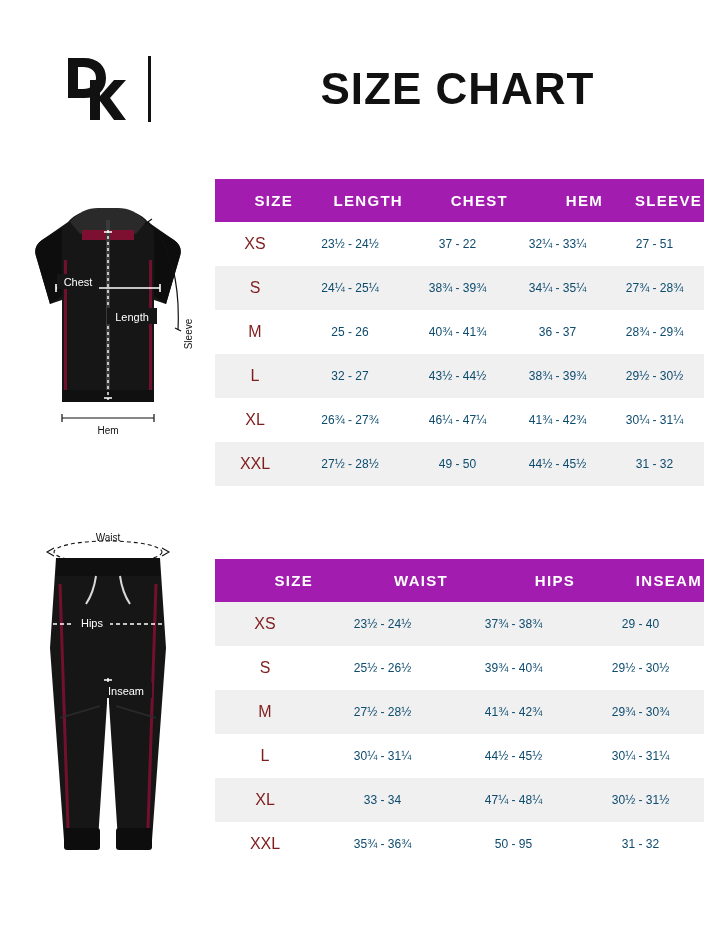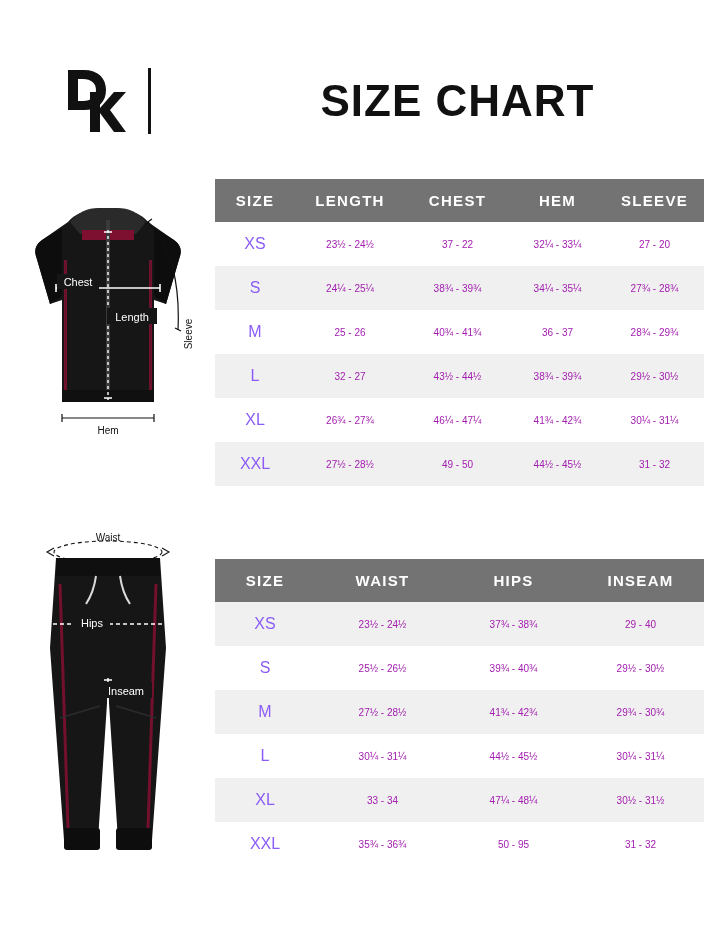--- a/index.html
+++ b/index.html
@@ -16,21 +16,21 @@
     position: relative;
     width: 720px;
     height: 936px;
     background: #ffffff;
     overflow: hidden;
   }
 
   
   .header {
     position: absolute;
-    top: 56px;
+    top: 44px;
     left: 0;
     width: 720px;
     height: 90px;
     display: flex;
     align-items: center;
   }
   .logo-wrap {
     width: 215px;
     display: flex;
     justify-content: center;
@@ -59,39 +59,39 @@
     font-family: "Liberation Sans", sans-serif;
   }
 
   
   table {
     border-collapse: collapse;
     width: 100%;
     table-layout: fixed;
   }
   thead th {
-    background: #737373;
+    background: #a21caf;
     color: #ffffff;
     font-size: 15px;
     font-weight: bold;
     letter-spacing: 1.3px;
     padding: 13px 2px;
-    text-align: center;
+    text-align: right;
     font-family: "Liberation Sans", sans-serif;
   }
   tbody td {
     text-align: center;
-    font-size: 10px;
-    color: #a21caf;
+    font-size: 12px;
+    color: #0c4a6e;
     padding: 13px 2px;
     font-family: "Liberation Sans", sans-serif;
   }
   tbody td.size-col {
     font-size: 16px;
-    color: #8b5cf6;
+    color: #7f1d1d;
   }
   tbody tr.alt td {
     background: #f0f0f0;
   }
   tbody tr.plain td {
     background: #ffffff;
   }
 
   .table-top {
     position: absolute;
@@ -239,21 +239,21 @@
           <th>HEM</th>
           <th>SLEEVE</th>
         </tr>
       </thead>
       <tbody>
         <tr class="plain">
           <td class="size-col">XS</td>
           <td>23½ - 24½</td>
           <td>37 - 22</td>
           <td>32¼ - 33¼</td>
-          <td>27 - 20</td>
+          <td>27 - 51</td>
         </tr>
         <tr class="alt">
           <td class="size-col">S</td>
           <td>24¼ - 25¼</td>
           <td>38¾ - 39¾</td>
           <td>34¼ - 35¼</td>
           <td>27¾ - 28¾</td>
         </tr>
         <tr class="plain">
           <td class="size-col">M</td>

